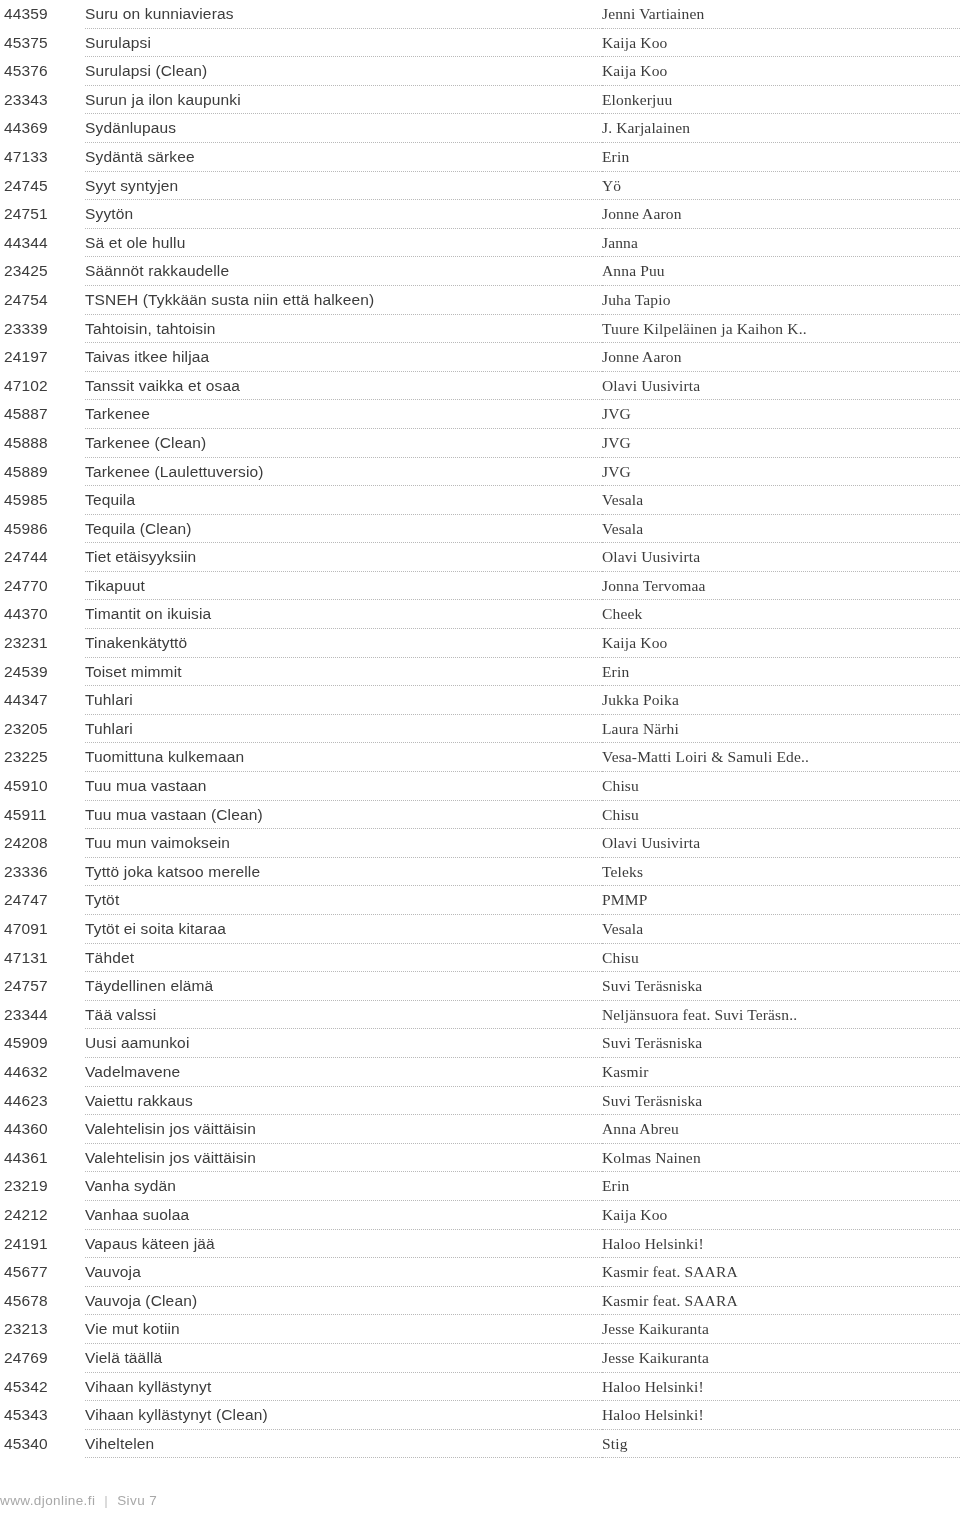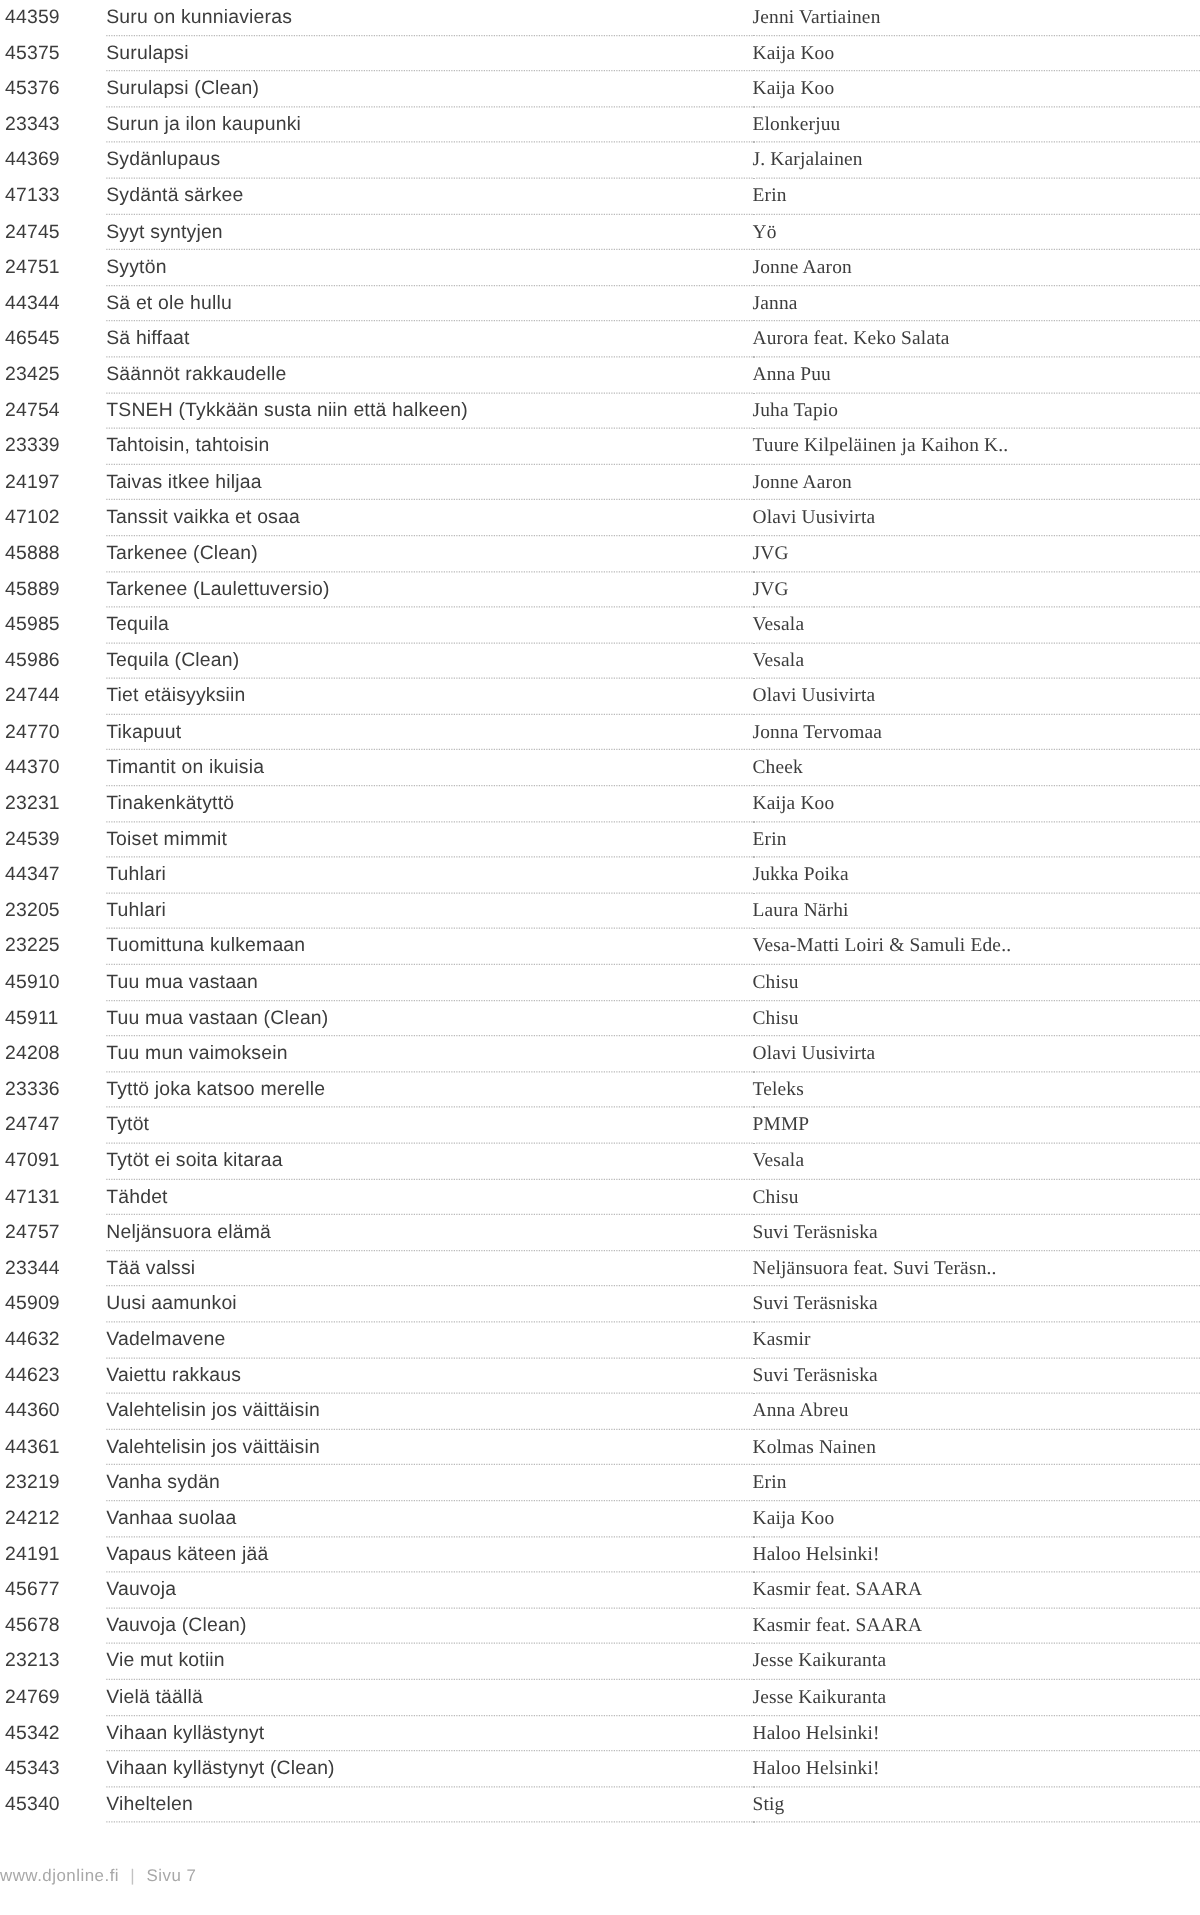--- a/index.html
+++ b/index.html
@@ -113,25 +113,20 @@
           <td class="col-id">24751</td>
           <td class="col-title">Syytön</td>
           <td class="col-artist">Jonne Aaron</td>
         </tr>
         <tr>
           <td class="col-id">44344</td>
           <td class="col-title">Sä et ole hullu</td>
           <td class="col-artist">Janna</td>
         </tr>
         <tr>
-          <td class="col-id">46545</td>
-          <td class="col-title">Sä hiffaat</td>
-          <td class="col-artist">Aurora feat. Keko Salata</td>
-        </tr>
-        <tr>
           <td class="col-id">23425</td>
           <td class="col-title">Säännöt rakkaudelle</td>
           <td class="col-artist">Anna Puu</td>
         </tr>
         <tr>
           <td class="col-id">24754</td>
           <td class="col-title">TSNEH (Tykkään susta niin että halkeen)</td>
           <td class="col-artist">Juha Tapio</td>
         </tr>
         <tr>
@@ -143,20 +138,25 @@
           <td class="col-id">24197</td>
           <td class="col-title">Taivas itkee hiljaa</td>
           <td class="col-artist">Jonne Aaron</td>
         </tr>
         <tr>
           <td class="col-id">47102</td>
           <td class="col-title">Tanssit vaikka et osaa</td>
           <td class="col-artist">Olavi Uusivirta</td>
         </tr>
         <tr>
+          <td class="col-id">45887</td>
+          <td class="col-title">Tarkenee</td>
+          <td class="col-artist">JVG</td>
+        </tr>
+        <tr>
           <td class="col-id">45888</td>
           <td class="col-title">Tarkenee (Clean)</td>
           <td class="col-artist">JVG</td>
         </tr>
         <tr>
           <td class="col-id">45889</td>
           <td class="col-title">Tarkenee (Laulettuversio)</td>
           <td class="col-artist">JVG</td>
         </tr>
         <tr>
@@ -239,21 +239,21 @@
           <td class="col-title">Tytöt ei soita kitaraa</td>
           <td class="col-artist">Vesala</td>
         </tr>
         <tr>
           <td class="col-id">47131</td>
           <td class="col-title">Tähdet</td>
           <td class="col-artist">Chisu</td>
         </tr>
         <tr>
           <td class="col-id">24757</td>
-          <td class="col-title">Neljänsuora elämä</td>
+          <td class="col-title">Täydellinen elämä</td>
           <td class="col-artist">Suvi Teräsniska</td>
         </tr>
         <tr>
           <td class="col-id">23344</td>
           <td class="col-title">Tää valssi</td>
           <td class="col-artist">Neljänsuora feat. Suvi Teräsn..</td>
         </tr>
         <tr>
           <td class="col-id">45909</td>
           <td class="col-title">Uusi aamunkoi</td>

